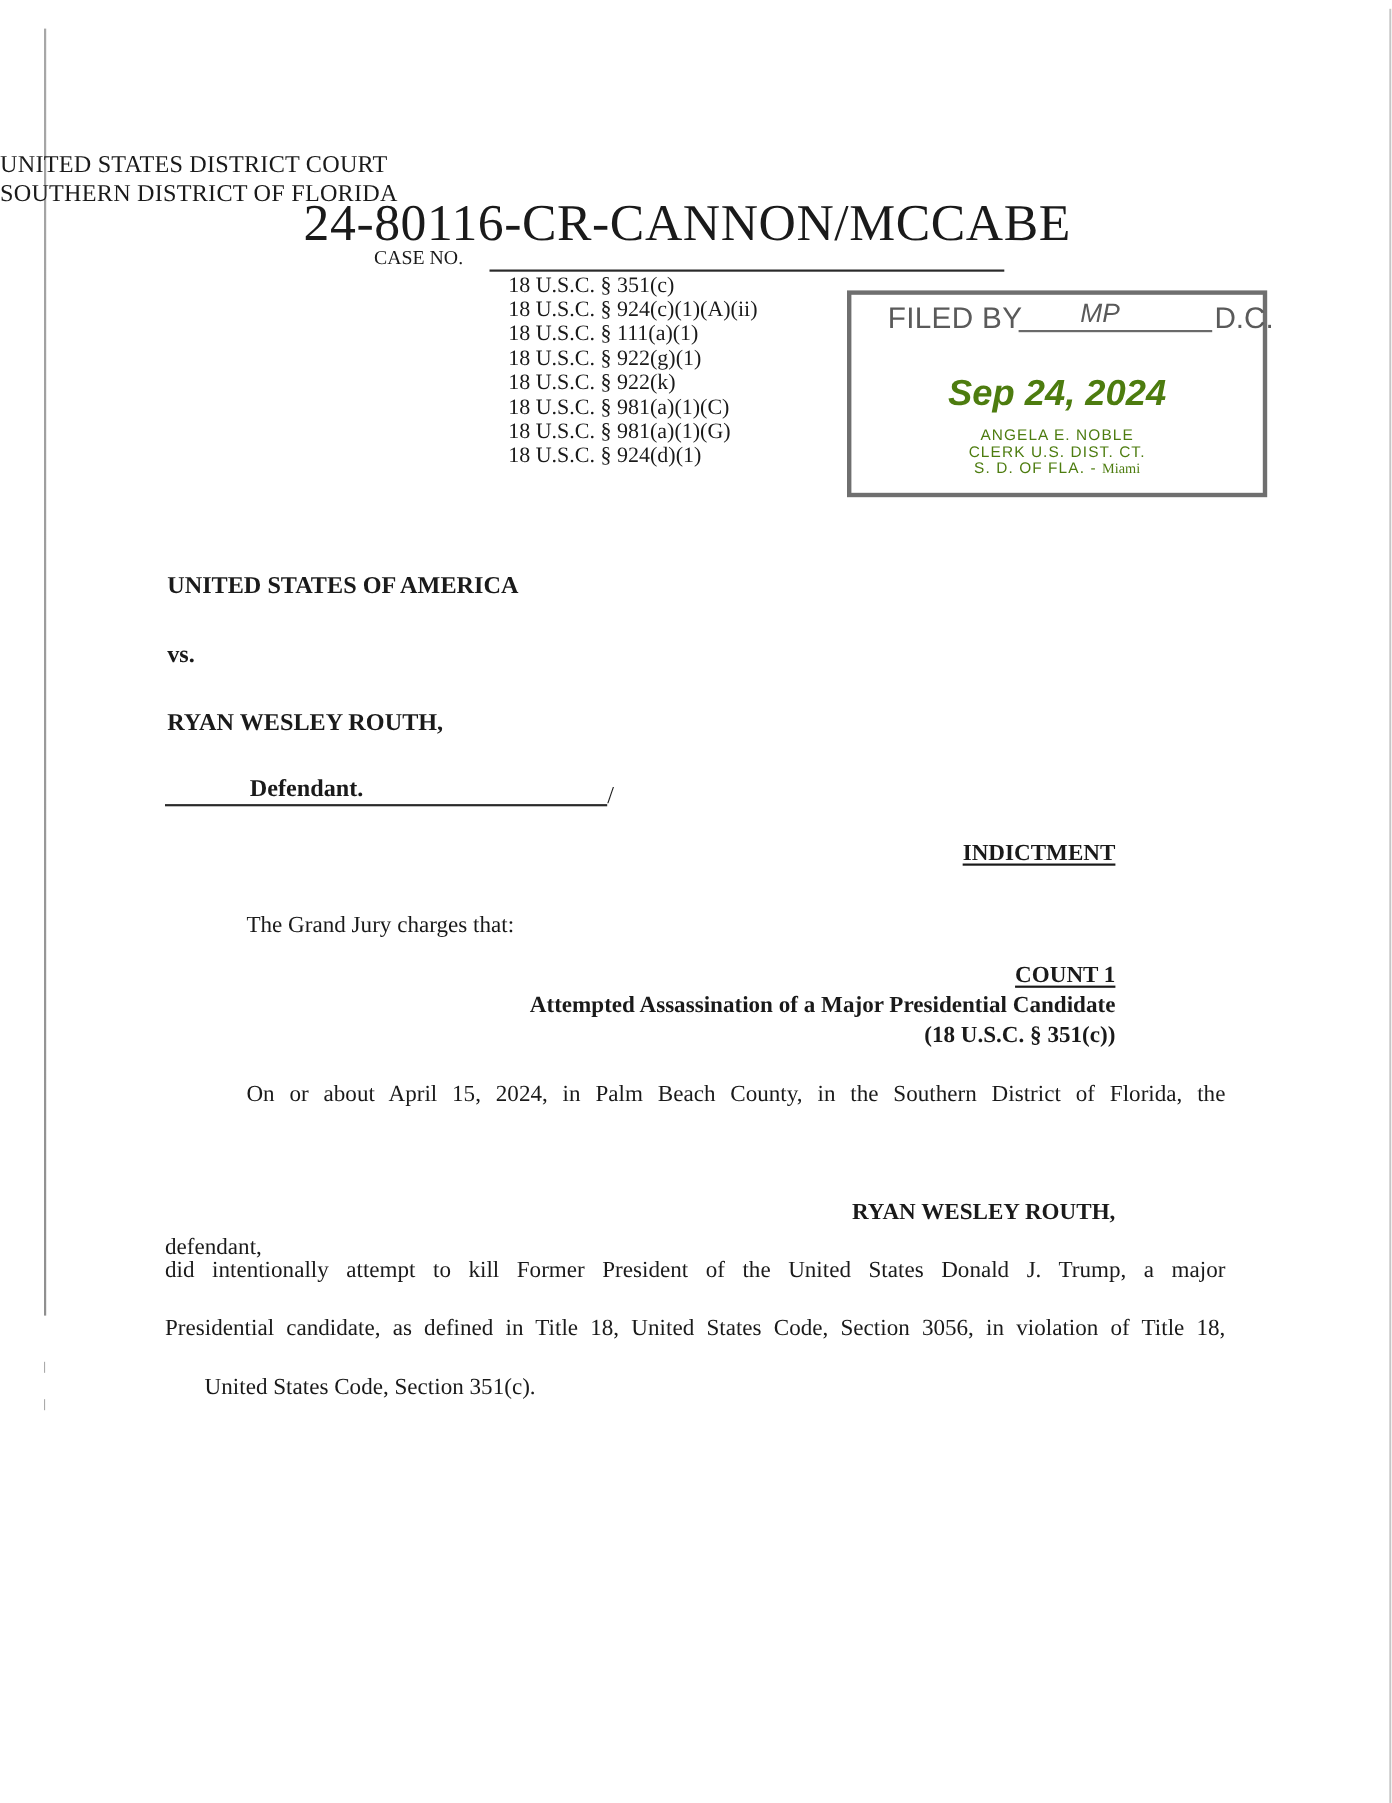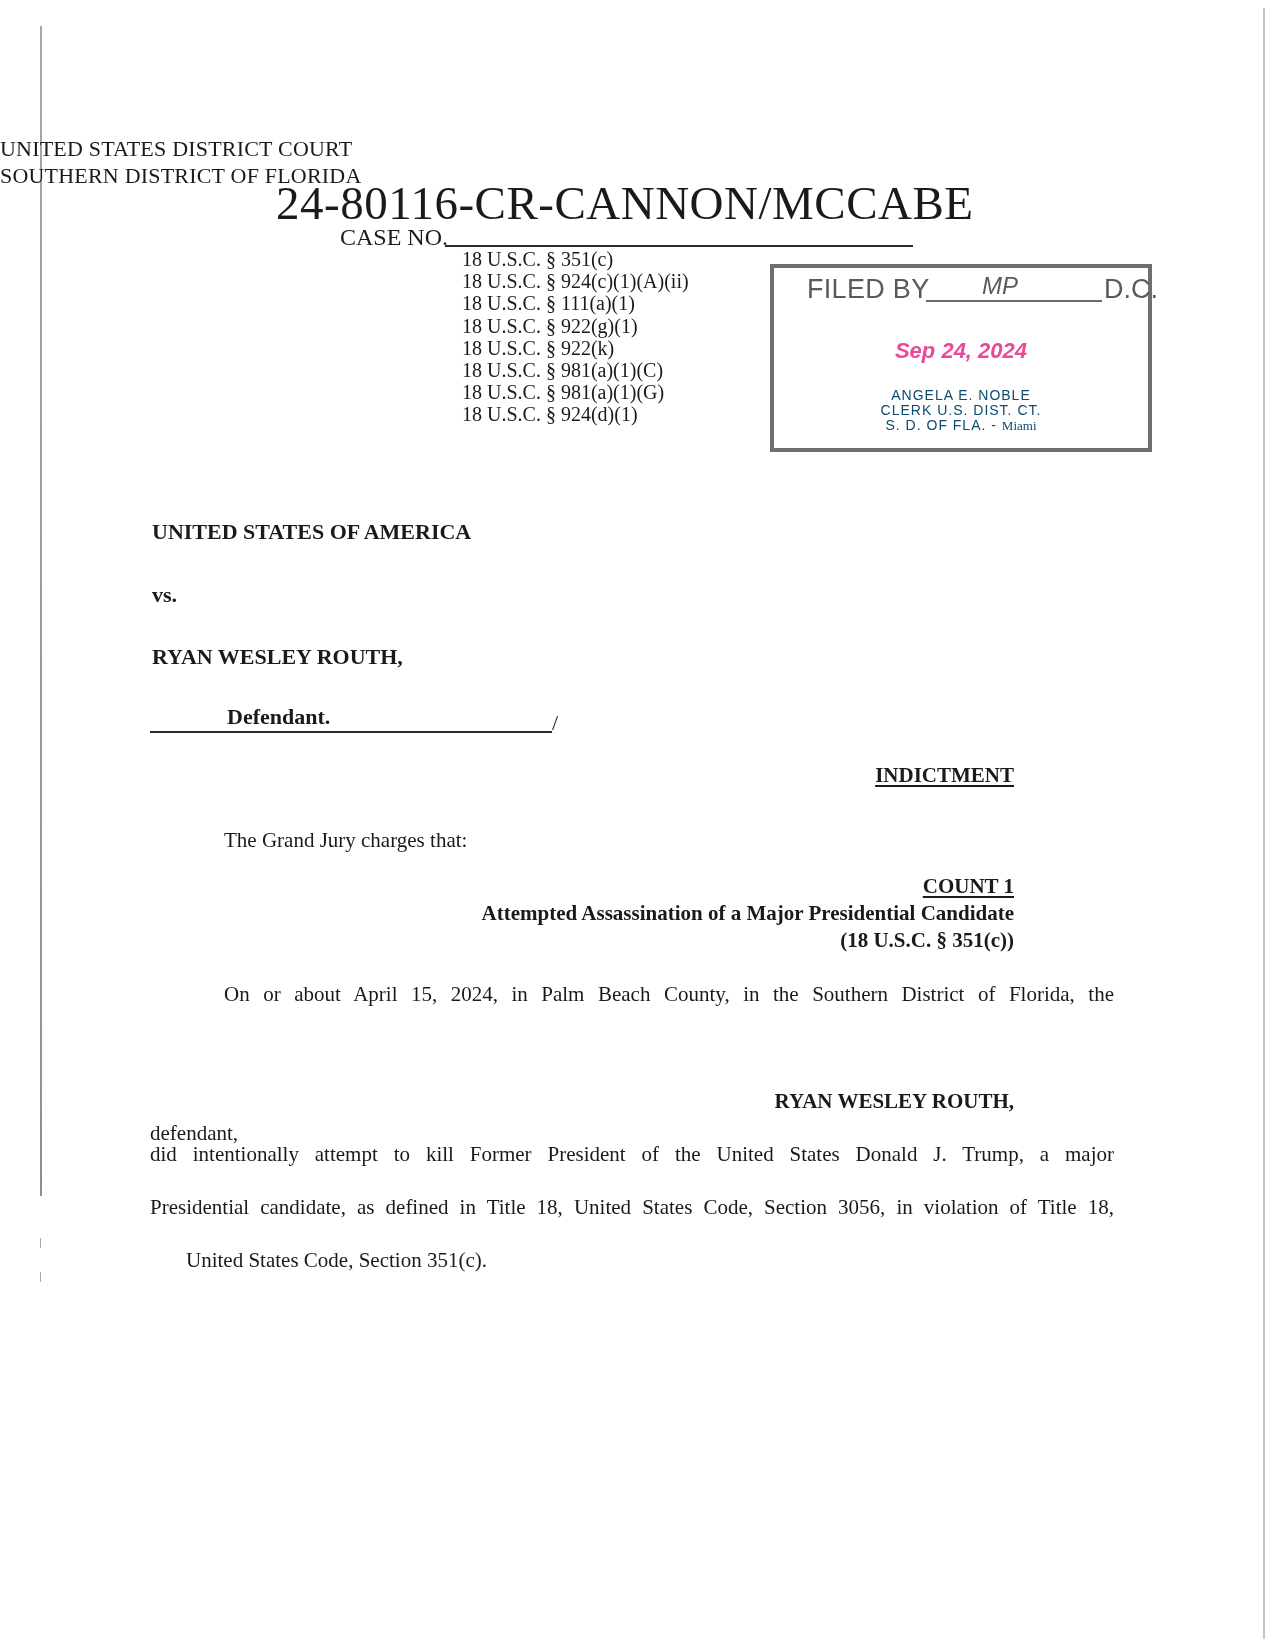--- a/index.html
+++ b/index.html
@@ -8,37 +8,37 @@
     .abs { position: absolute; white-space: nowrap; }
     .scan-left { position: absolute; left: 40px; top: 26px; width: 2px; height: 1170px;
                  background: linear-gradient(#8a8a8a, #6a6a6a); opacity: 0.75; }
     .scan-left-b { position: absolute; left: 40px; top: 1238px; width: 1px; height: 10px; background:#aaa; }
     .scan-left-c { position: absolute; left: 40px; top: 1272px; width: 1px; height: 10px; background:#aaa; }
     .scan-right { position: absolute; left: 1263px; top: 8px; width: 2px; height: 1631px;
                   background: #b8b8b8; opacity: 0.8; }
 
     .court { left: 0; width: 1265px; text-align: left; font-size: 22px; letter-spacing: 0.2px; }
     .caseno-big { left: 232px; top: 180px; font-size: 47px; letter-spacing: 0.5px; line-height: 1; margin-left: 44px; }
-    .caseno-label { left: 340px; top: 224px; font-size: 24px; }
+    .caseno-label { left: 340px; top: 224px; font-size: 18px; }
     .caseno-line { position: absolute; left: 445px; top: 245px; width: 468px; height: 2px; background: #2a2a2a; }
 
     .statutes { left: 462px; top: 248px; font-size: 20px; line-height: 22.2px; }
     .statutes div { white-space: nowrap; }
 
     .stamp { position: absolute; left: 770px; top: 264px; width: 382px; height: 188px;
              border: 4px solid #6f6f6f; box-sizing: border-box;
              font-family: "Liberation Sans", "DejaVu Sans", sans-serif; color: #5a5a5a; }
     .stamp .filed { position: absolute; left: 33px; top: 6px; font-size: 27px; letter-spacing: 0.3px; }
     .stamp .filed-line { position: absolute; left: 152px; top: 32px; width: 176px; height: 2px; background: #6a6a6a; }
     .stamp .initials { position: absolute; left: 208px; top: 4px; font-size: 24px; font-style: italic; }
     .stamp .dc { position: absolute; left: 330px; top: 6px; font-size: 27px; }
     .stamp .date { position: absolute; left: 0; width: 100%; top: 70px; text-align: center;
-                   font-size: 22px; font-style: italic; font-weight: bold; color: #ec4899; }
+                   font-size: 33px; font-style: italic; font-weight: bold; color: #4d7c0f; }
     .stamp .clerk { position: absolute; left: 0; width: 100%; top: 120px; text-align: center;
-                    font-size: 14px; line-height: 15px; letter-spacing: 1px; color: #0c4a6e; }
+                    font-size: 14px; line-height: 15px; letter-spacing: 1px; color: #4d7c0f; }
     .stamp .clerk .miami { font-family: "Liberation Serif", serif; letter-spacing: 0; font-size: 13px; }
 
     .caption { font-size: 22px; }
     .bold { font-weight: bold; }
     .caption-line { position: absolute; left: 150px; top: 731px; width: 402px; height: 2px; background: #2a2a2a; }
     .caption-slash { left: 552px; top: 710px; font-size: 22px; }
 
     .center { left: 0; width: 1014px; text-align: right; }
     .underline { text-decoration: underline; text-underline-offset: 3px; }
     .heading { font-size: 21px; }

